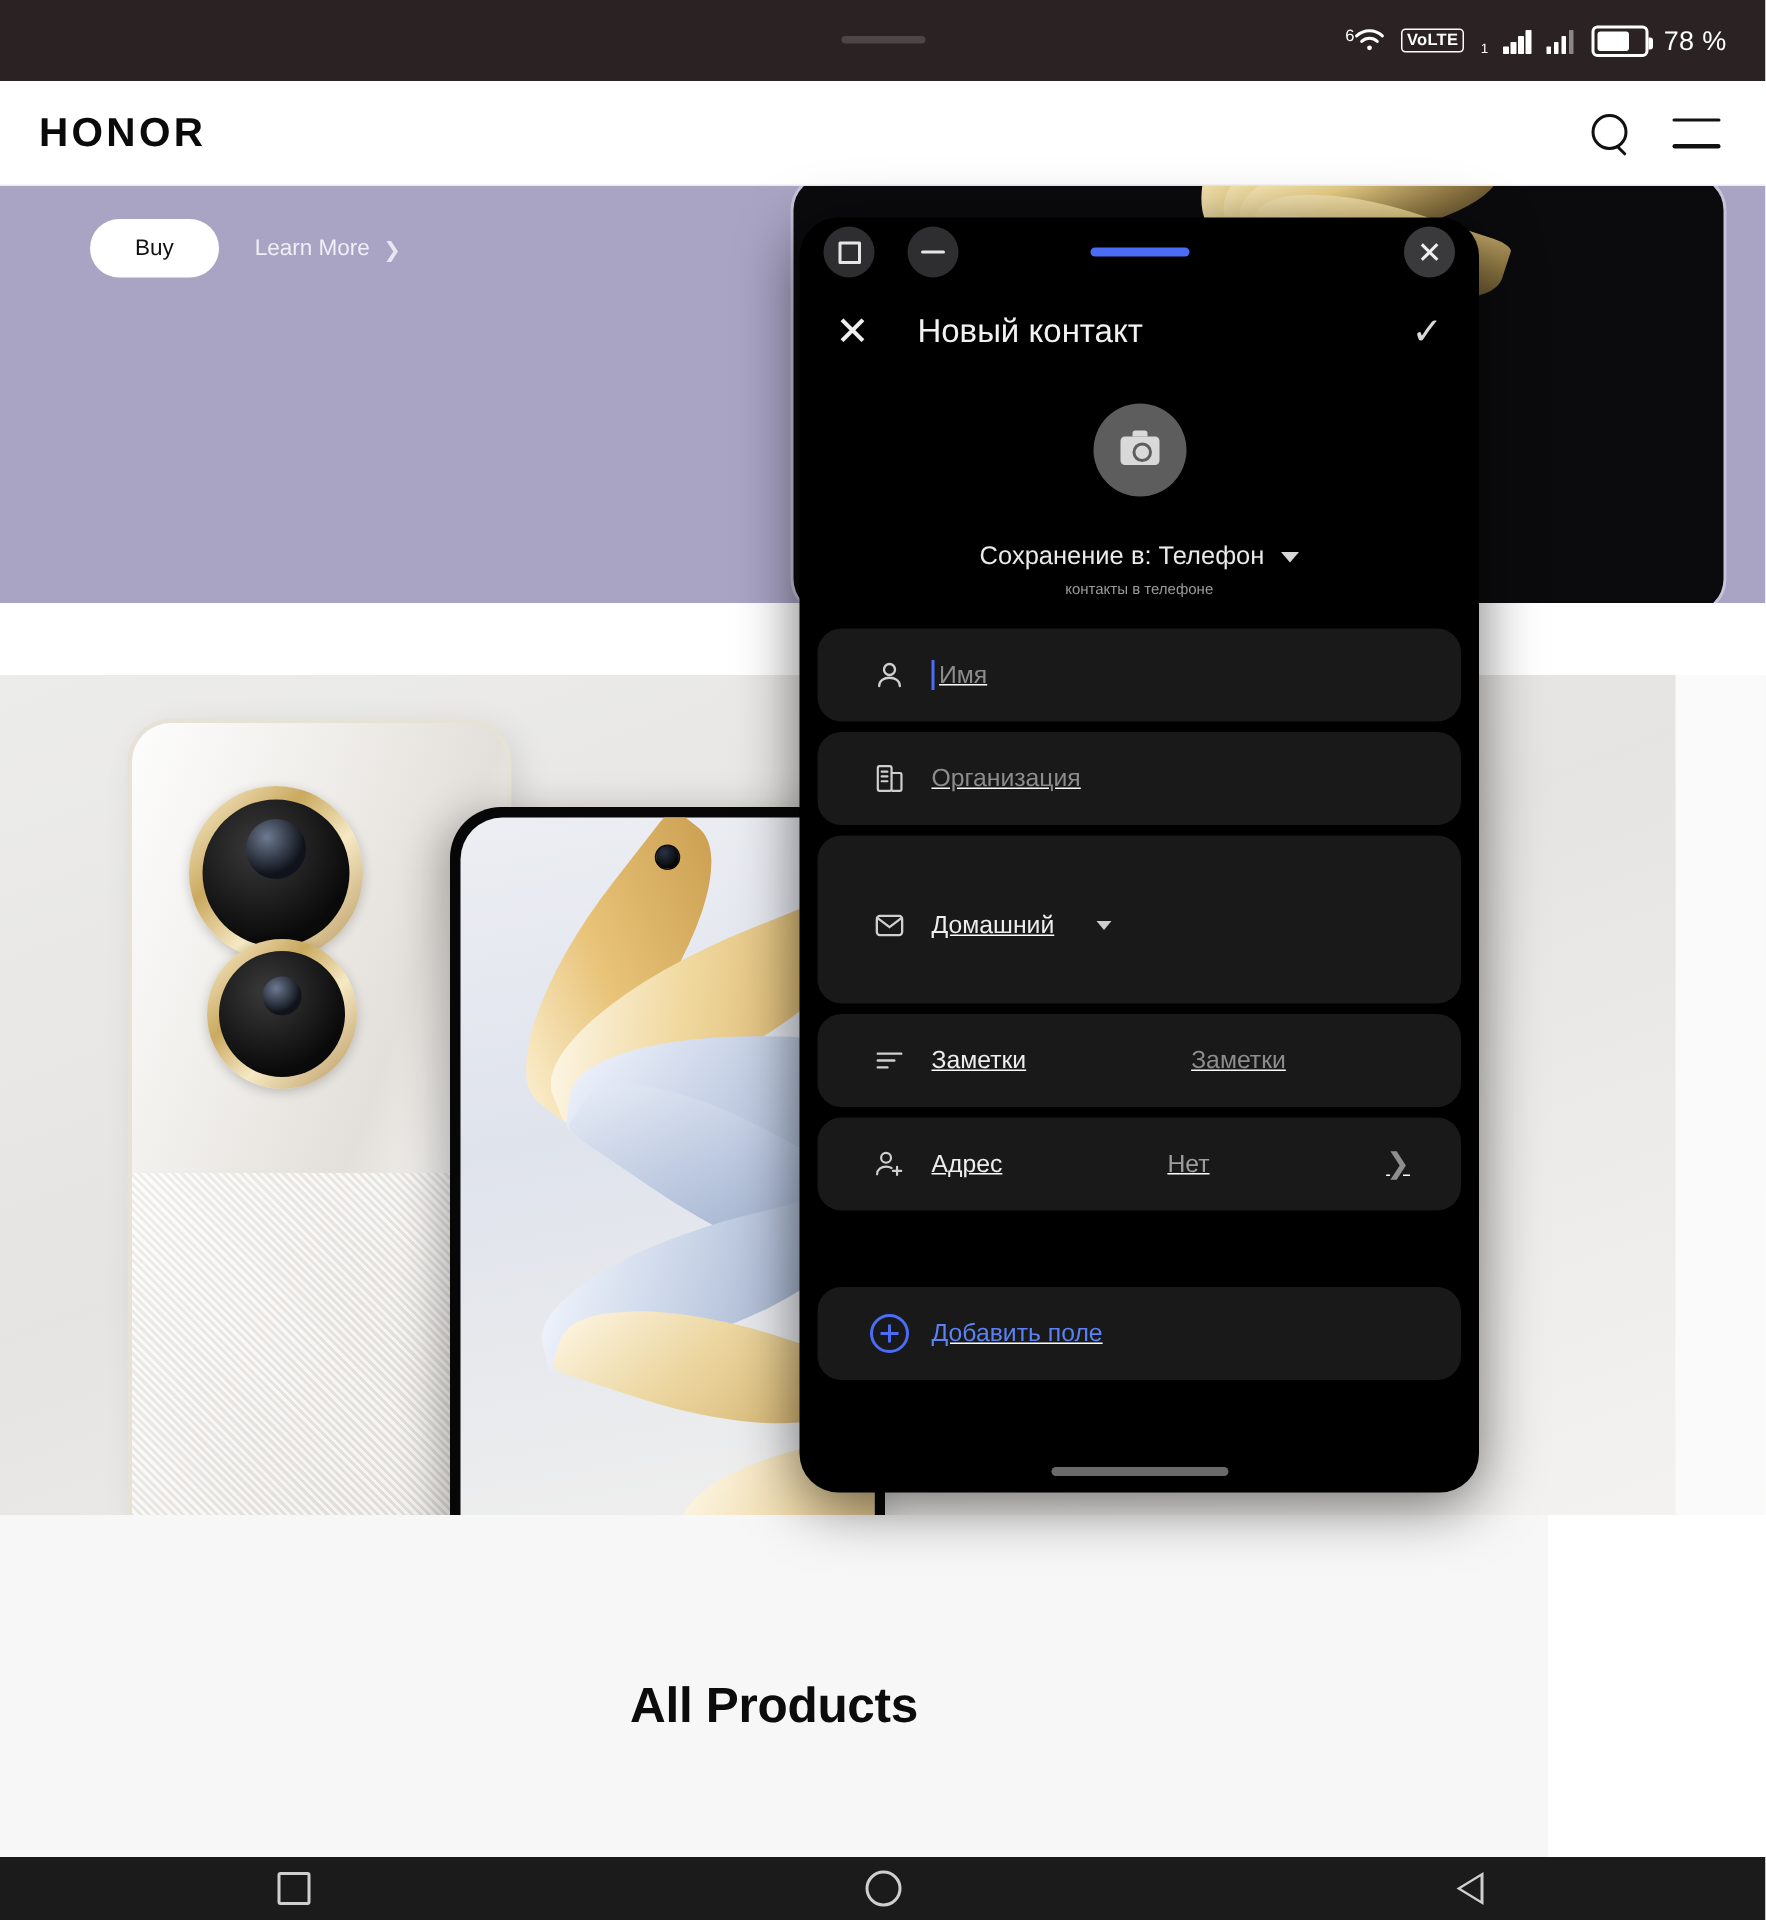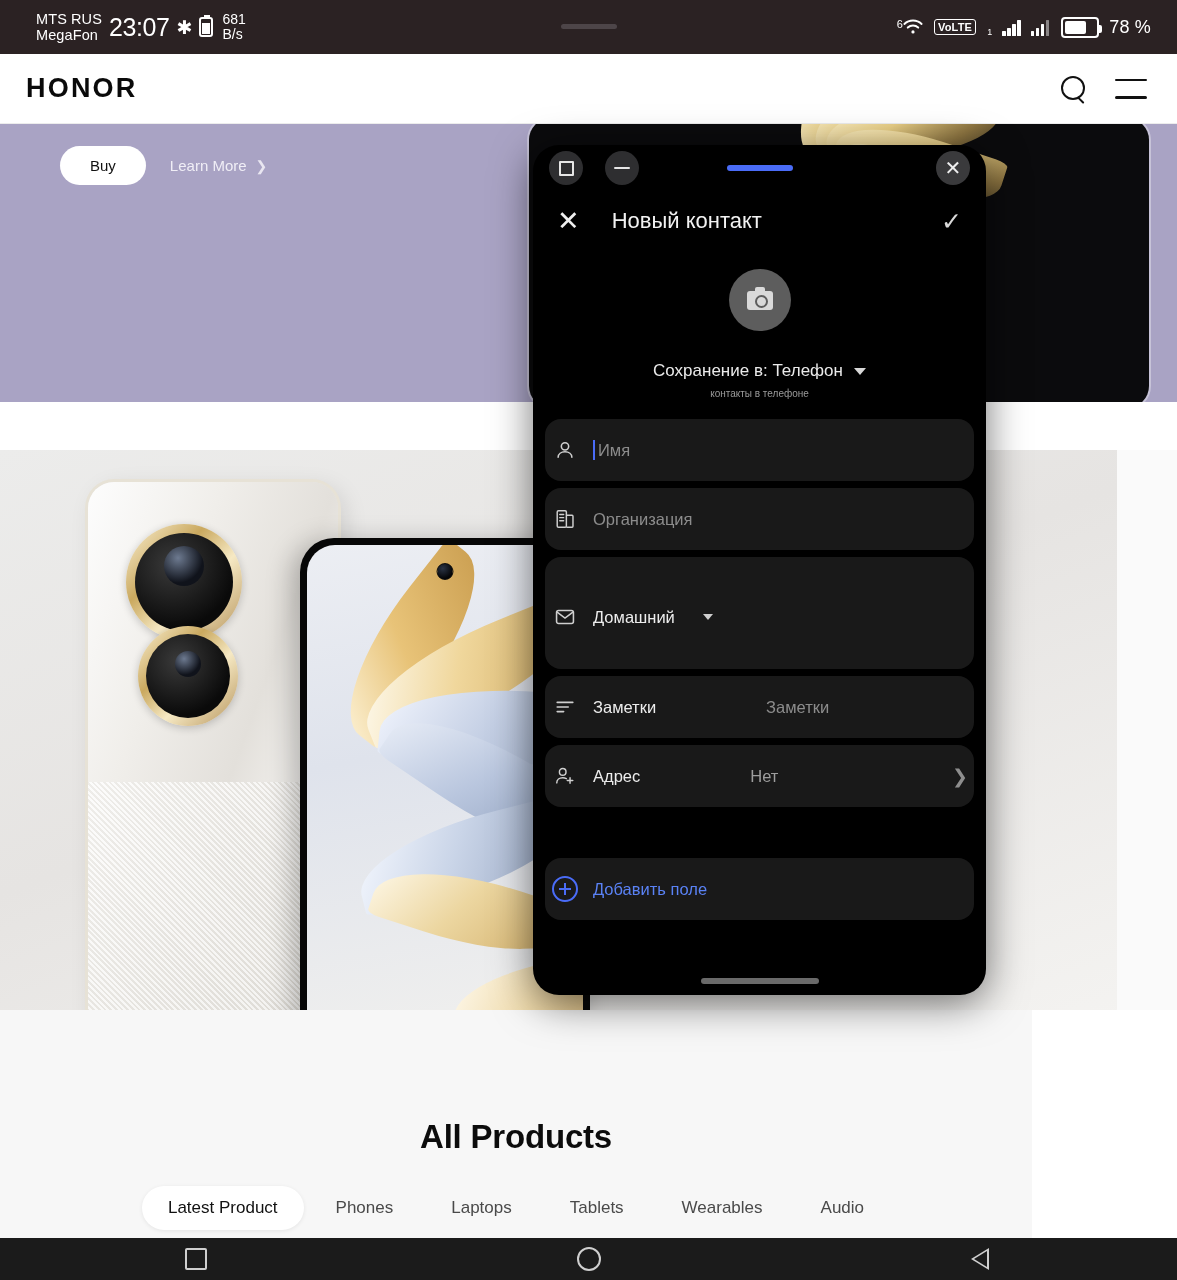--- a/index.html
+++ b/index.html
@@ -249,22 +249,22 @@
   .save-to{
     margin-top:30px; display:flex; align-items:center; gap:11px; font-size:17px; color:#eaeaea; cursor:pointer;
   }
   .tri-down{
     width:0;height:0;border-left:6px solid transparent;border-right:6px solid transparent;border-top:7px solid #d8d8d8;
   }
   .save-sub{ margin-top:7px; font-size:10px; color:#9a9a9a; }
 
   .fields{ margin-top:20px; padding:0 12px; display:flex; flex-direction:column; gap:7px; }
   .field{
-    background:#191919; border-radius:16px; padding:0 6px;
-    display:flex; align-items:center; min-height:62px; cursor:text;
+    background:#191919; border-radius:16px; padding:0 34px;
+    display:flex; align-items:center; min-height:62px; cursor:text;text-decoration:underline;
   }
   .field.tall{ min-height:112px; flex-direction:column; align-items:stretch; justify-content:center; padding-top:8px;}
   .f-icon{ width:28px; flex:0 0 28px; display:flex; align-items:center; justify-content:center; color:#cfcfcf; }
   .f-icon svg{ display:block; }
   .f-label{ margin-left:14px; font-size:16.5px; color:#ededed; }
   .f-ph{ margin-left:14px; font-size:16.5px; color:#8c8c8c; }
   .f-val{ font-size:16.5px; color:#9d9d9d; }
   .caret{
     display:inline-block; width:2px; height:20px; background:#4a6cf7; margin-left:14px;
     vertical-align:middle;
@@ -292,33 +292,20 @@
   .plus-circle:after{top:5px;bottom:5px;left:10px;width:2px;}
   .fw-gesture{
     position:absolute; bottom:11px; left:50%; transform:translateX(-50%);
     width:118px;height:6px;border-radius:4px;background:#6a6a6a; cursor:grab;
   }
 </style>
 </head>
 <body>
 
 <div class="statusbar">
-  <div class="sb-left">
-    <div>
-      <div class="sb-carrier">MTS RUS</div>
-      <div class="sb-carrier">MegaFon</div>
-    </div>
-    <div class="sb-clock">23:07</div>
-    <div class="sb-bt">✱</div>
-    <div class="sb-batt-sm"></div>
-    <div>
-      <div class="sb-speed">681</div>
-      <div class="sb-speed">B/s</div>
-    </div>
-  </div>
   <div class="sb-notch"></div>
   <div class="sb-right">
     <div class="wifi-wrap">
       <span class="wifi-sup">6</span>
       <svg width="22" height="18" viewBox="0 0 22 18">
           <path d="M11 15.5a1.6 1.6 0 100-3.2 1.6 1.6 0 000 3.2z" fill="#fff"></path>
           <path d="M5.8 9.6a7.6 7.6 0 0110.4 0" stroke="#fff" stroke-width="2" fill="none" stroke-linecap="round"></path>
           <path d="M2.4 5.9a12.5 12.5 0 0117.2 0" stroke="#fff" stroke-width="2" fill="none" stroke-linecap="round"></path>
         </svg>
     </div>
@@ -399,28 +386,20 @@
       <div class="fan" style="left:60px;top:300px;width:220px;height:72px;transform:rotate(-14deg);background:linear-gradient(120deg,#f6f9ff,#cad5e8 45%,#93a3c0);"></div>
       <div class="fan" style="left:60px;top:300px;width:200px;height:68px;transform:rotate(18deg);background:linear-gradient(120deg,#fffaec,#ecd6a0 45%,#cfab64);"></div>
       <div class="fan" style="left:150px;top:430px;width:180px;height:62px;transform:rotate(-8deg);background:linear-gradient(120deg,#fffaee,#f0dcae 45%,#d4b272);"></div>
     </div>
   </div>
   <div class="product-right"></div>
 </div>
 
 <div class="allproducts">
   <div class="ap-title">All Products</div>
-  <div class="ap-tabs">
-    <div class="ap-tab active">Latest Product</div>
-    <div class="ap-tab">Phones</div>
-    <div class="ap-tab">Laptops</div>
-    <div class="ap-tab">Tablets</div>
-    <div class="ap-tab">Wearables</div>
-    <div class="ap-tab">Audio</div>
-  </div>
 </div>
 
 <div class="float-win">
 
   <div class="fw-bar">
     <div class="fw-btn">
         <div class="fw-sq"></div>
       </div>
     <div class="fw-btn">
         <div class="fw-dash"></div>

